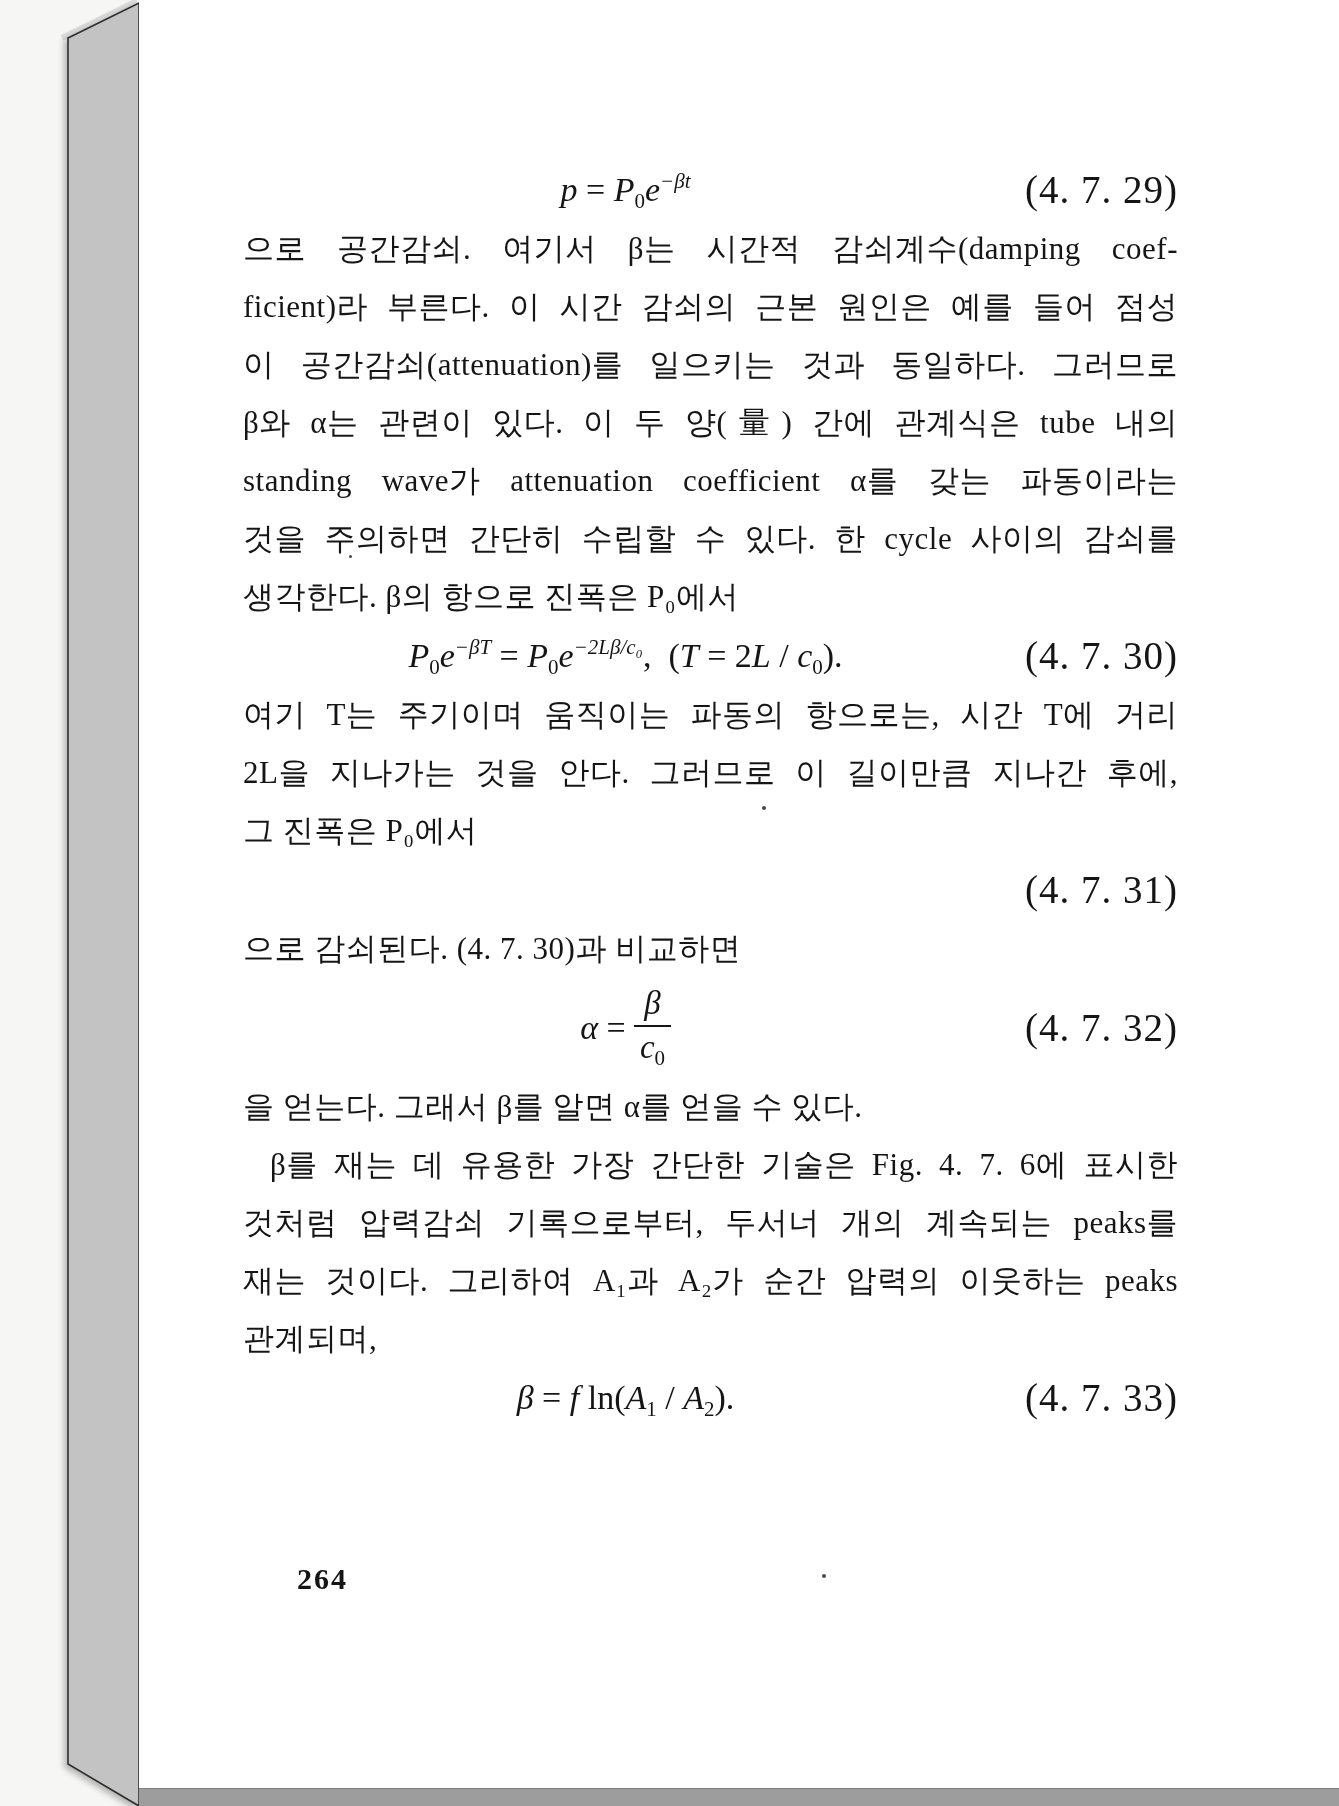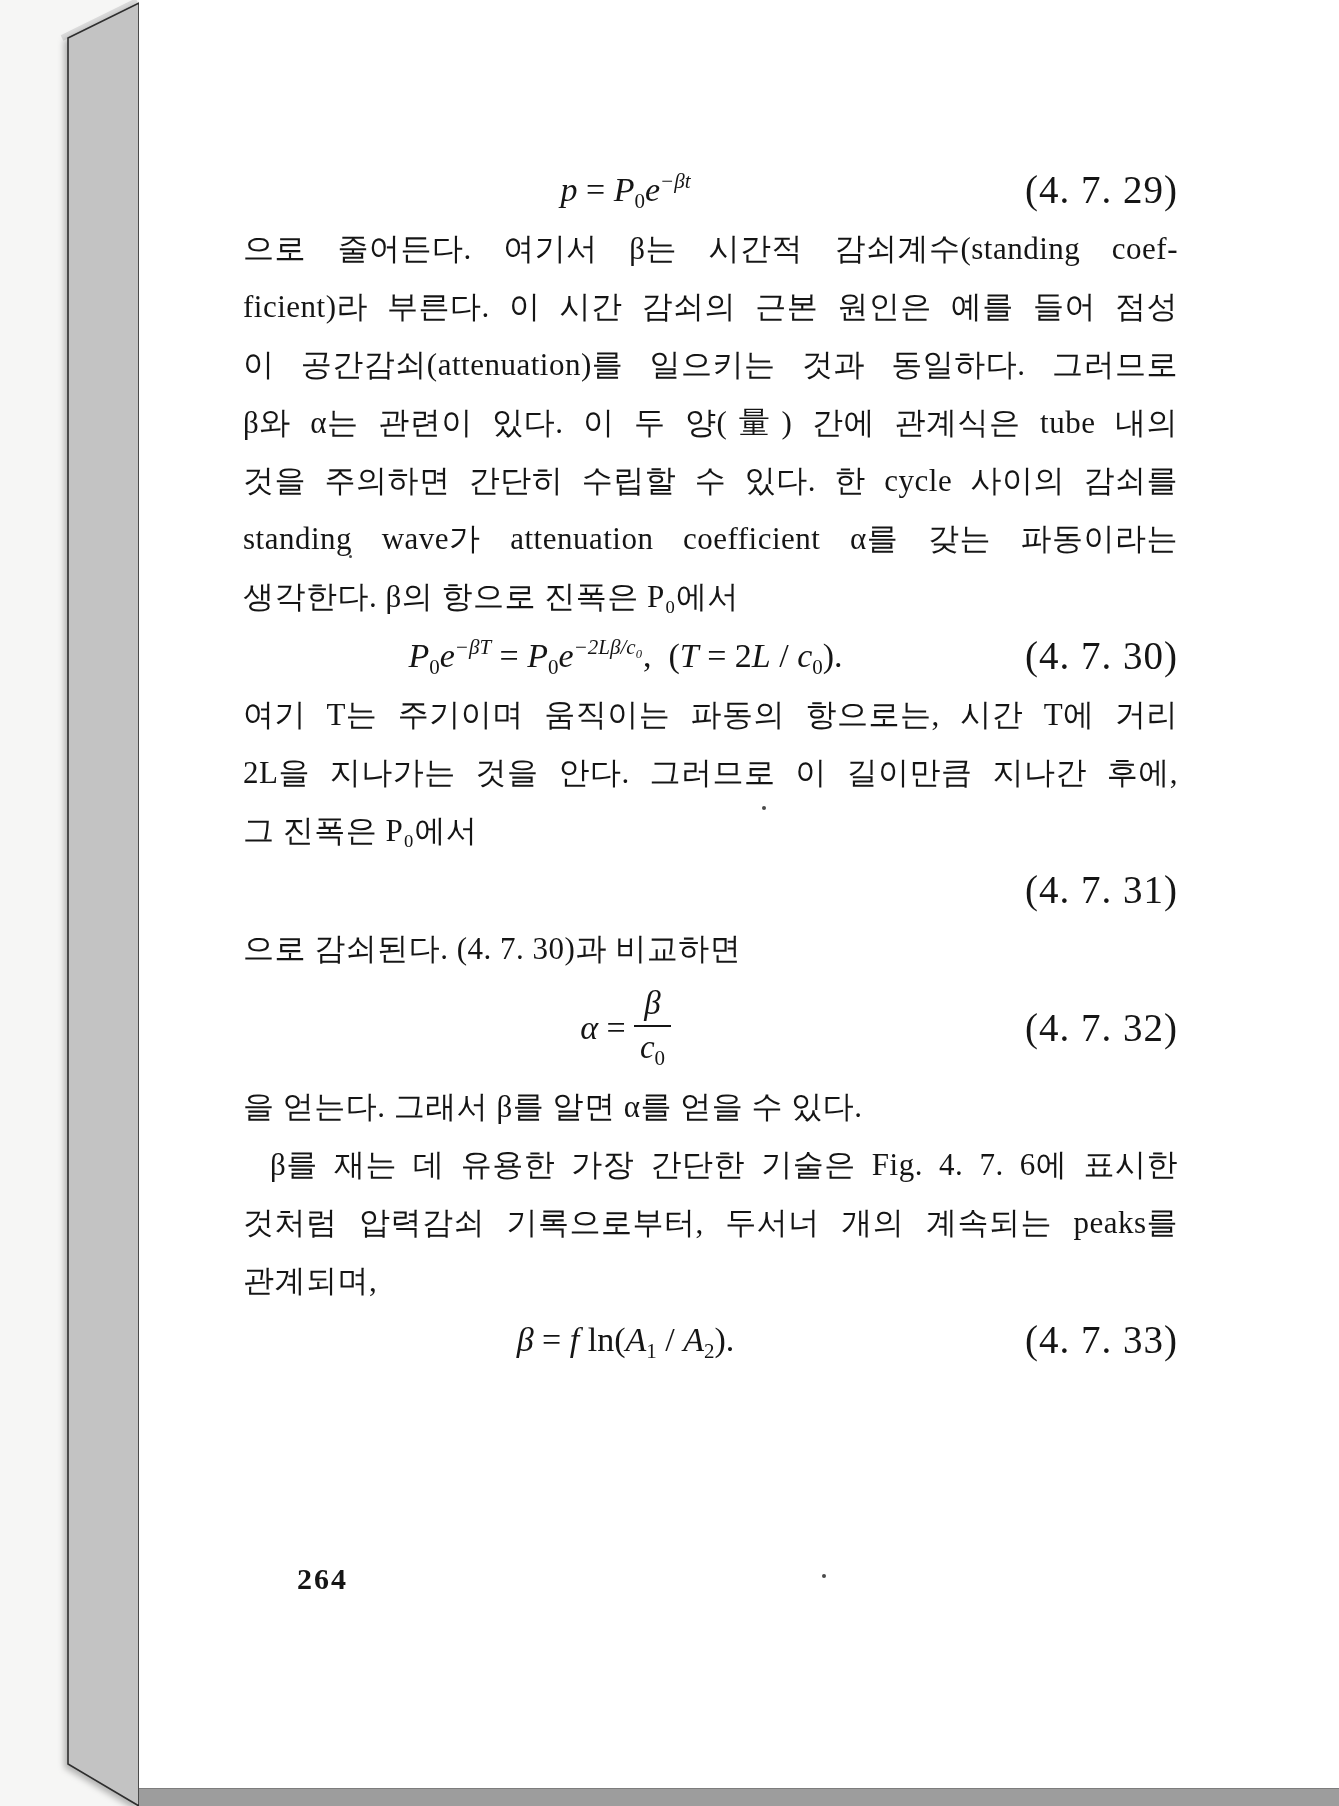--- a/index.html
+++ b/index.html
@@ -69,26 +69,26 @@
 </svg>
 
 <div class="page">
   <div class="content">
 
     <div class="eqrow">
       <div class="eqbody"><span class="it">p</span><span> = </span><span class="it">P</span><sub>0</sub><span class="it">e</span><sup class="it">−βt</sup></div>
       <span class="eqnum">(4. 7. 29)</span>
     </div>
 
-    <div class="bl j">으로 줄어든다. 여기서 β는 시간적 감쇠계수(standing coef-</div>
+    <div class="bl j">으로 공간감쇠. 여기서 β는 시간적 감쇠계수(damping coef-</div>
     <div class="bl j">ficient)라 부른다. 이 시간 감쇠의 근본 원인은 예를 들어 점성</div>
     <div class="bl j">이 공간감쇠(attenuation)를 일으키는 것과 동일하다. 그러므로</div>
     <div class="bl j">β와 α는 관련이 있다. 이 두 양(量) 간에 관계식은 tube 내의</div>
+    <div class="bl j">standing wave가 attenuation coefficient α를 갖는 파동이라는</div>
     <div class="bl j">것을 주의하면 간단히 수립할 수 있다. 한 cycle 사이의 감쇠를</div>
-    <div class="bl j">standing wave가 attenuation coefficient α를 갖는 파동이라는</div>
     <div class="bl">생각한다. β의 항으로 진폭은 P₀에서</div>
 
     <div class="eqrow">
       <div class="eqbody"><span class="it">P</span><sub>0</sub><span class="it">e</span><sup class="it">−βT</sup><span> = </span><span class="it">P</span><sub>0</sub><span class="it">e</span><sup class="it">−2Lβ/c₀</sup><span>, (</span><span class="it">T</span><span> = 2</span><span class="it">L</span><span> / </span><span class="it">c</span><sub>0</sub><span>).</span></div>
       <span class="eqnum">(4. 7. 30)</span>
     </div>
 
     <div class="bl j">여기 T는 주기이며 움직이는 파동의 항으로는, 시간 T에 거리</div>
     <div class="bl j">2L을 지나가는 것을 안다. 그러므로 이 길이만큼 지나간 후에,</div>
     <div class="bl">그 진폭은 P₀에서</div>
@@ -101,20 +101,21 @@
 
     <div class="eqrow fr">
       <div class="eqbody"><span class="it">α</span><span> = </span><span class="frac"><span class="fnum it">β</span><span class="fden"><span class="it">c</span><sub>0</sub></span></span></div>
       <span class="eqnum">(4. 7. 32)</span>
     </div>
 
     <div class="bl">을 얻는다. 그래서 β를 알면 α를 얻을 수 있다.</div>
 
     <div class="bl j indent">β를 재는 데 유용한 가장 간단한 기술은 Fig. 4. 7. 6에 표시한</div>
     <div class="bl j">것처럼 압력감쇠 기록으로부터, 두서너 개의 계속되는 peaks를</div>
+    <div class="bl j">재는 것이다. 그리하여 A₁과 A₂가 순간 압력의 이웃하는 peaks</div>
     <div class="bl">관계되며,</div>
 
     <div class="eqrow">
       <div class="eqbody"><span class="it">β</span><span> = </span><span class="it">f</span><span> ln(</span><span class="it">A</span><sub>1</sub><span> / </span><span class="it">A</span><sub>2</sub><span>).</span></div>
       <span class="eqnum">(4. 7. 33)</span>
     </div>
 
   </div>
 
   <div class="page-num">264</div>

